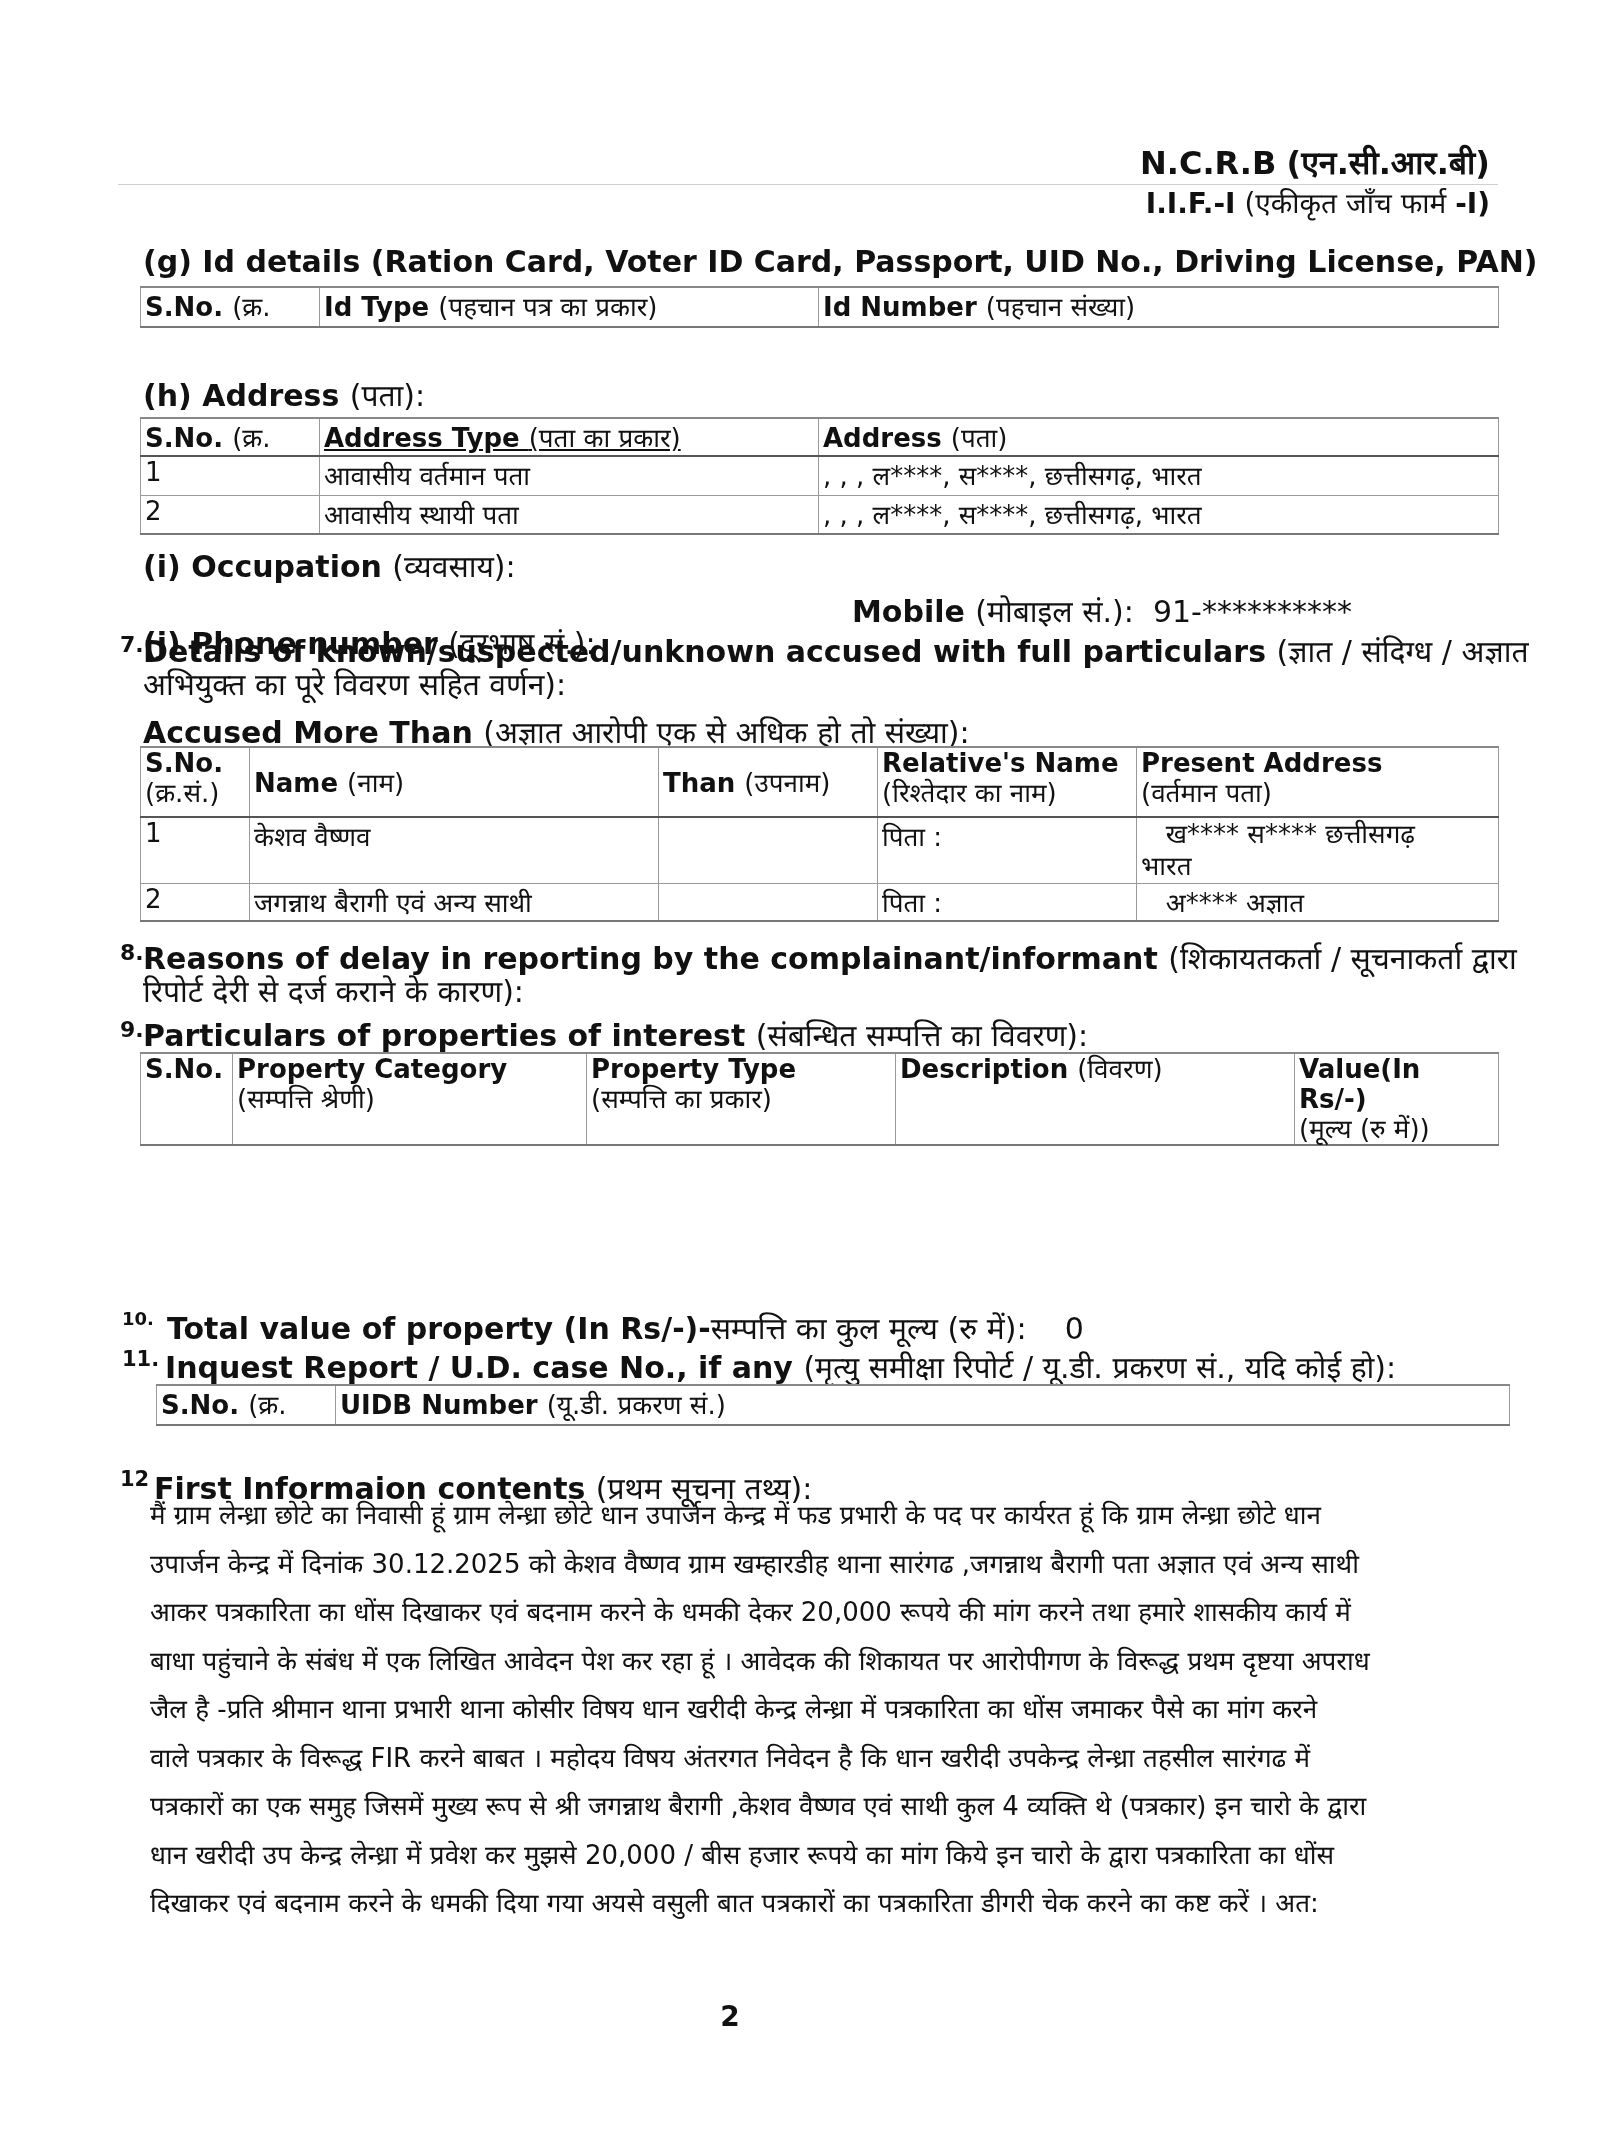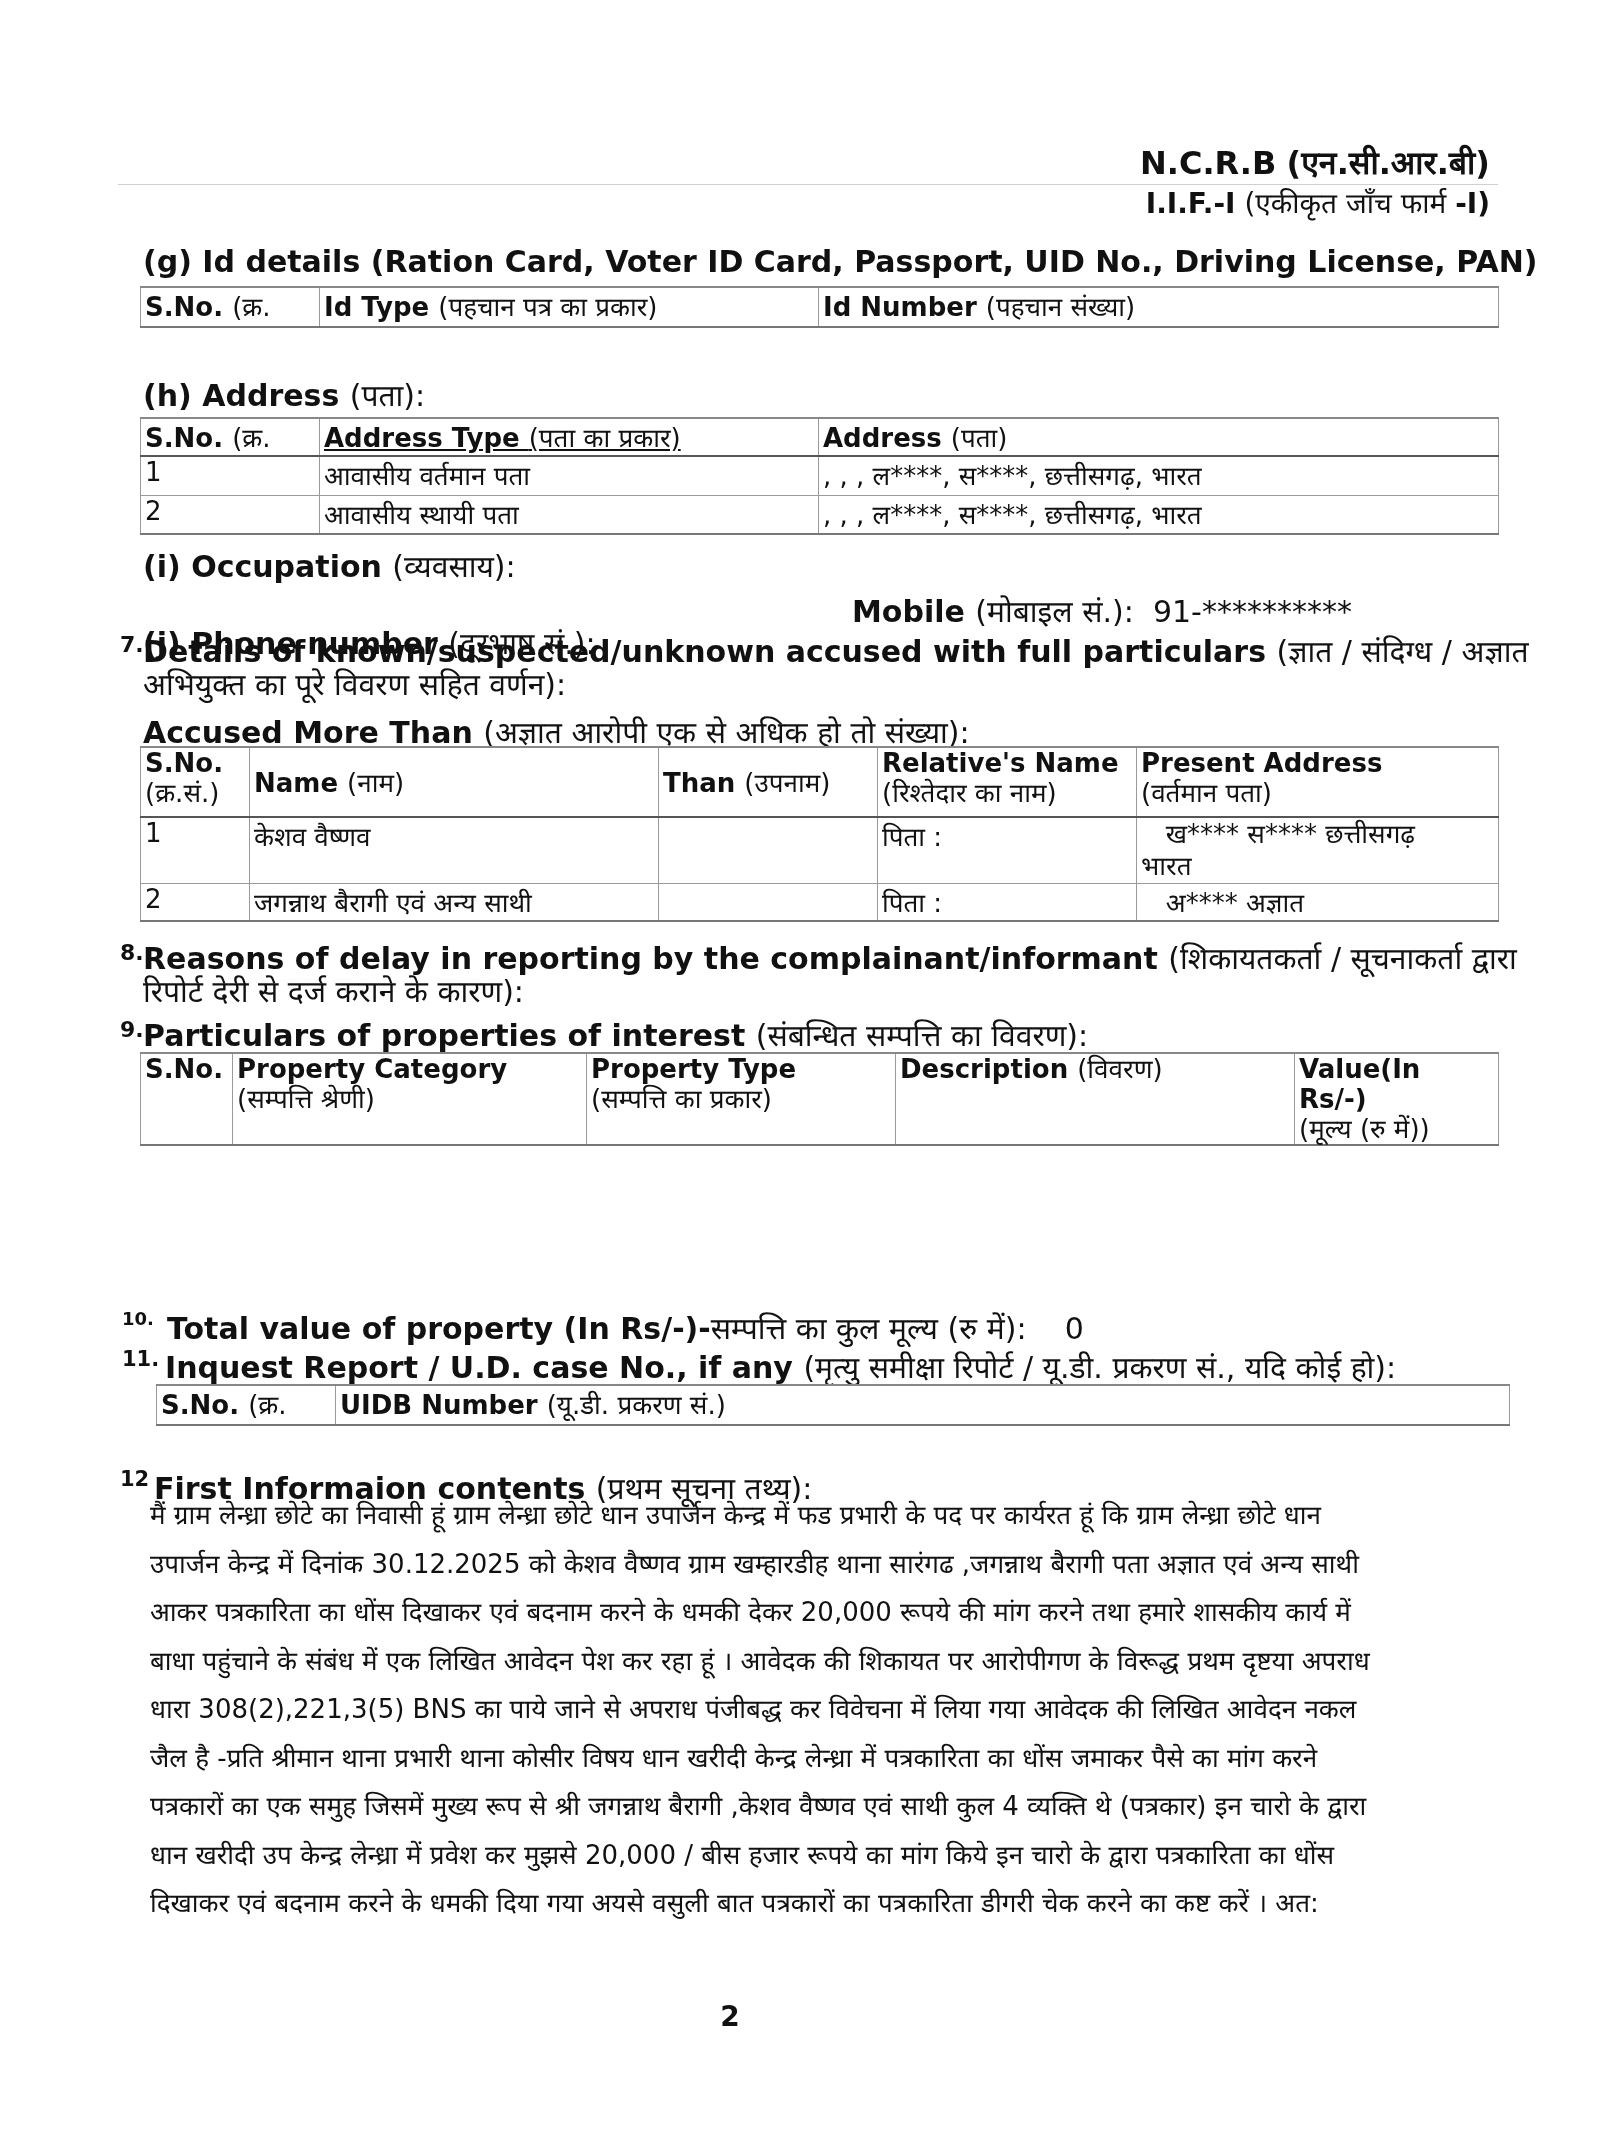--- a/index.html
+++ b/index.html
@@ -165,20 +165,20 @@
 
 <div class="abs num" style="left:120px; top:1467px; font-size:21px;">12</div>
 <div class="abs sec" style="left:154px; top:1467px;">
   <span class="b">First Informaion contents </span><span>(प्रथम सूचना तथ्य):</span>
 </div>
 <div class="abs body-text">
   <span class="body-line">मैं ग्राम लेन्ध्रा छोटे का निवासी हूं ग्राम लेन्ध्रा छोटे धान उपार्जन केन्द्र में फड प्रभारी के पद पर कार्यरत हूं कि ग्राम लेन्ध्रा छोटे धान</span>
   <span class="body-line">उपार्जन केन्द्र में दिनांक 30.12.2025 को केशव वैष्णव ग्राम खम्हारडीह थाना सारंगढ ,जगन्नाथ बैरागी पता अज्ञात एवं अन्य साथी</span>
   <span class="body-line">आकर पत्रकारिता का धोंस दिखाकर एवं बदनाम करने के धमकी देकर 20,000 रूपये की मांग करने तथा हमारे शासकीय कार्य में</span>
   <span class="body-line">बाधा पहुंचाने के संबंध में एक लिखित आवेदन पेश कर रहा हूं । आवेदक की शिकायत पर आरोपीगण के विरूद्ध प्रथम दृष्टया अपराध</span>
-  <span class="body-line">धारा 308(2),221,3(5) BNS का पाये जाने से अपराध पंजीबद्ध कर विवेचना में लिया गया आवेदक की लिखित आवेदन नकल</span>
   <span class="body-line">जैल है -प्रति श्रीमान थाना प्रभारी थाना कोसीर विषय धान खरीदी केन्द्र लेन्ध्रा में पत्रकारिता का धोंस जमाकर पैसे का मांग करने</span>
+  <span class="body-line">वाले पत्रकार के विरूद्ध FIR करने बाबत । महोदय विषय अंतरगत निवेदन है कि धान खरीदी उपकेन्द्र लेन्ध्रा तहसील सारंगढ में</span>
   <span class="body-line">पत्रकारों का एक समुह जिसमें मुख्य रूप से श्री जगन्नाथ बैरागी ,केशव वैष्णव एवं साथी कुल 4 व्यक्ति थे (पत्रकार) इन चारो के द्वारा</span>
   <span class="body-line">धान खरीदी उप केन्द्र लेन्ध्रा में प्रवेश कर मुझसे 20,000 / बीस हजार रूपये का मांग किये इन चारो के द्वारा पत्रकारिता का धोंस</span>
   <span class="body-line">दिखाकर एवं बदनाम करने के धमकी दिया गया अयसे वसुली बात पत्रकारों का पत्रकारिता डीगरी चेक करने का कष्ट करें । अत:</span>
 </div>
 
 <div class="abs page-num">2</div>
 
 </body></html>

